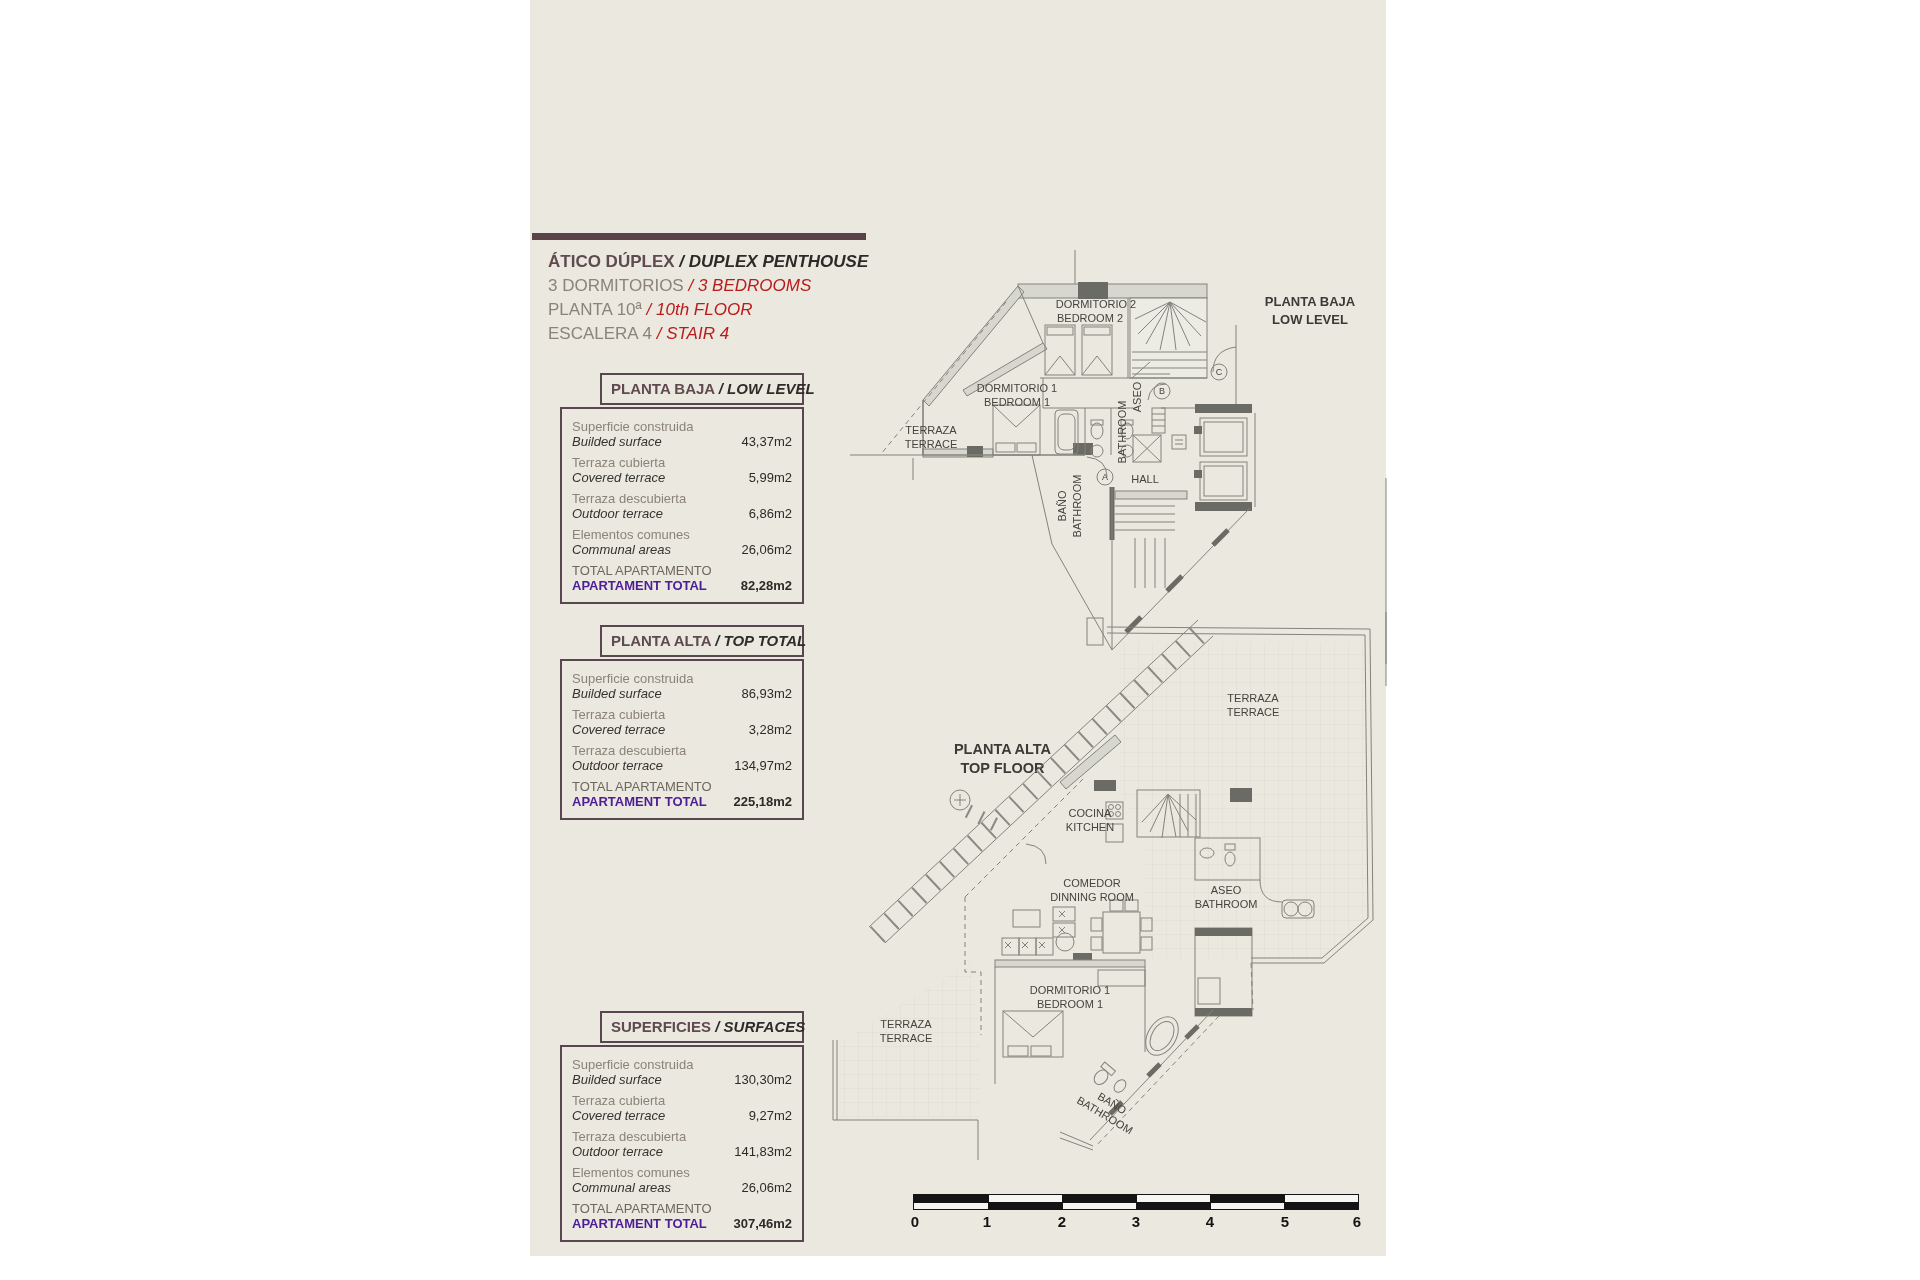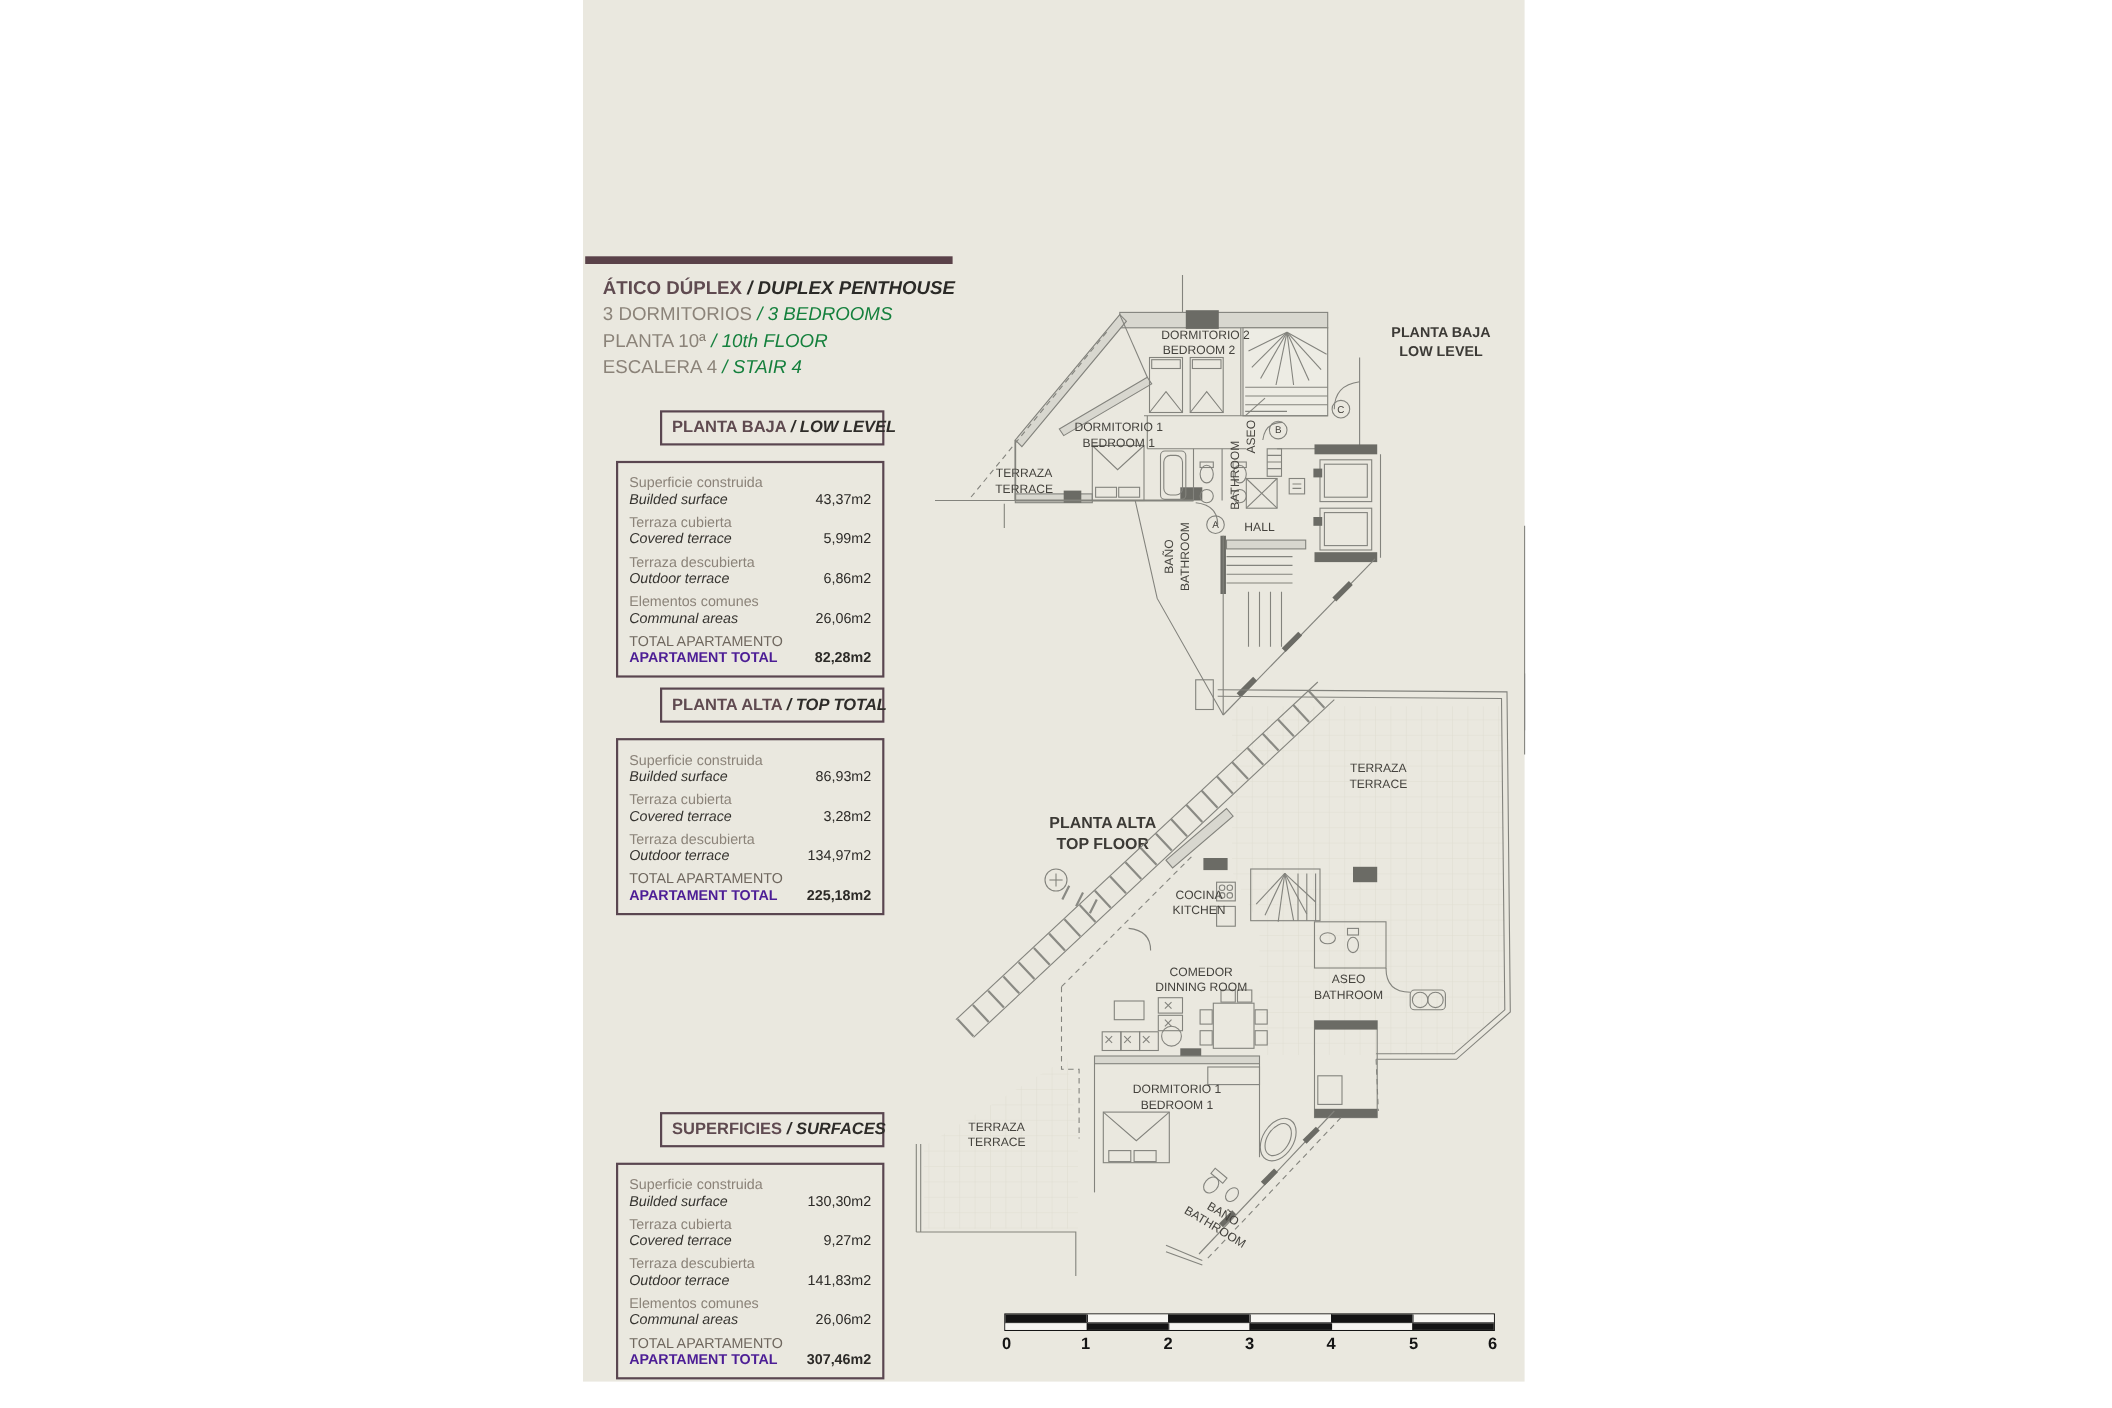--- a/index.html
+++ b/index.html
@@ -5,27 +5,27 @@
   html,body{margin:0;padding:0;background:#ffffff;}
   #page{position:relative;width:1920px;height:1280px;background:#ffffff;overflow:hidden;
         font-family:"Liberation Sans",sans-serif;border-radius:12px;}
   #panel{position:absolute;left:530px;top:0;width:856px;height:1256px;background:#eae8df;}
   
   #titlebar{position:absolute;left:532px;top:233px;width:334px;height:7px;background:#5a4249;}
   #titleblock{position:absolute;left:548px;top:250px;line-height:24px;font-size:17px;white-space:nowrap;}
   .tt-es{color:#5f4a50;font-weight:bold;}
   .tt-en{color:#2b2a27;font-weight:bold;font-style:italic;}
   .tt-es2{color:#8b8379;}
-  .tt-en2{color:#15803d;font-style:italic;}
+  .tt-en2{color:#b91c1c;font-style:italic;}
   
   .atable{position:absolute;left:560px;width:244px;}
   .t-head{border:2px solid #5a4650;padding:5px 9px 6px 9px;font-size:15px;font-weight:bold;white-space:nowrap;margin-left:40px;}
   .hd-es{color:#5f4a50;}
   .hd-en{color:#2e2c29;font-style:italic;}
-  .t-body{border:2px solid #5a4650;margin-top:14px;padding:4px 0 9px 0;}
+  .t-body{border:2px solid #5a4650;margin-top:2px;padding:4px 0 9px 0;}
   .t-row{padding:6px 10px 0 10px;font-size:13px;line-height:15px;}
   .t-es{color:#8b8379;}
   .t-line{display:flex;justify-content:space-between;align-items:baseline;}
   .t-en{color:#35332f;font-style:italic;}
   .t-val{color:#2c2a27;}
   .t-total .t-es{color:#6f675e;font-weight:normal;}
   .t-total .t-en{color:#4c1d95;font-weight:bold;font-style:normal;}
   .t-total .t-val{font-weight:bold;}
   
   .plan-title{position:absolute;text-align:center;font-weight:bold;color:#3c3a36;}

